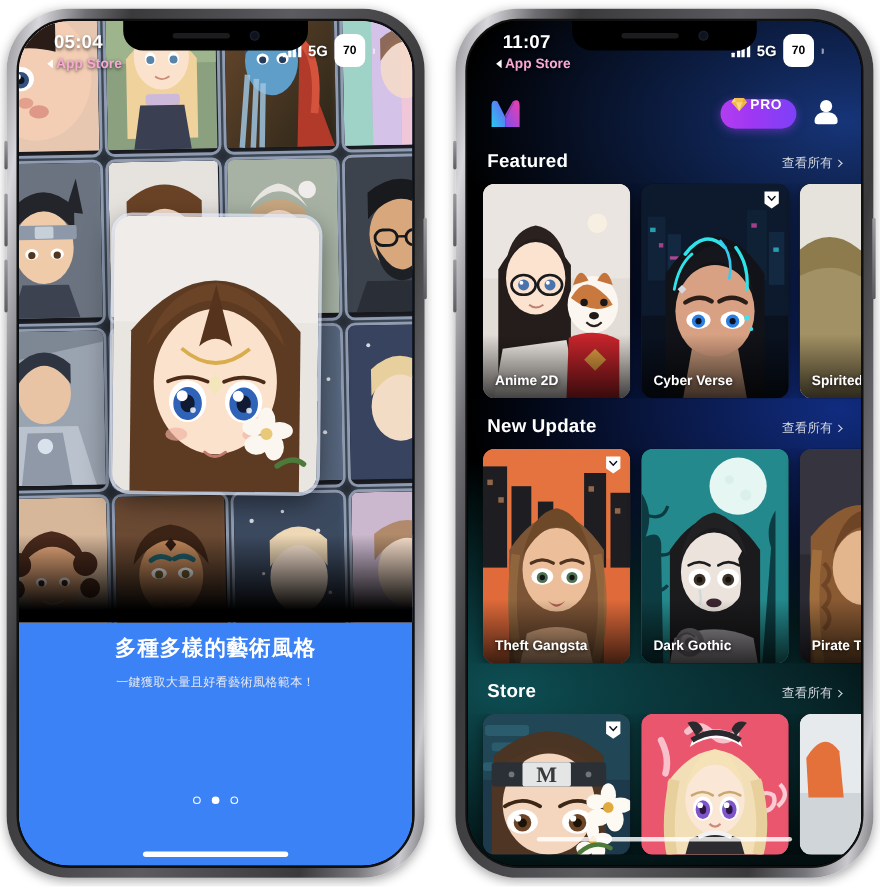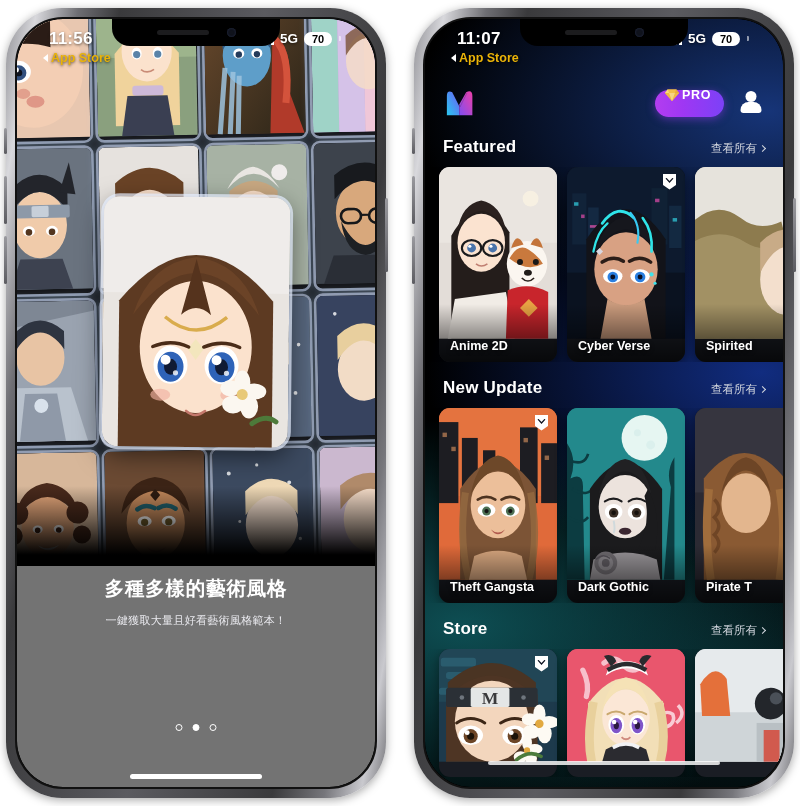--- a/index.html
+++ b/index.html
@@ -90,48 +90,48 @@
   .sb-right {
     position: absolute; right: 34px; top: 12px;
     display: flex; align-items: center; gap: 6px;
   }
   .sig { display: flex; align-items: flex-end; gap: 1.5px; height: 12px; }
   .sig i { display: block; width: 3px; background: #fff; border-radius: .5px; }
   .sig i:nth-child(1){height:4px}.sig i:nth-child(2){height:6.5px}
   .sig i:nth-child(3){height:9px}.sig i:nth-child(4){height:11.5px}
   .net { font-size: 13.5px; font-weight: bold; text-shadow: 0 1px 3px rgba(0,0,0,.6); }
   .batt {
-    min-width: 28px; height: 14px; border-radius: 8px;
+    min-width: 28px; height: 30px; border-radius: 8px;
     background: #fff; color: #000;
     font-size: 11px; font-weight: bold;
     display: flex; align-items: center; justify-content: center;
     padding: 0 4px;
   }
   .batt-nub { width:2px;height:5px;background:rgba(255,255,255,.55);border-radius:0 1px 1px 0;margin-left:1px;}
   .backlink {
     position: absolute; left: 26px; top: 32px;
-    font-size: 12.5px; font-weight: bold; color: #eab308;
+    font-size: 12.5px; font-weight: bold; color: #f9a8d4;
     display: flex; align-items: center; gap: 3px;
     text-shadow: 0 1px 3px rgba(0,0,0,.7);
     z-index: 36;
   }
   .backlink .tri {
     width: 0; height: 0;
     border-top: 4.5px solid transparent;
     border-bottom: 4.5px solid transparent;
     border-right: 5.5px solid #fff;
   }
   .home-ind {
     position: absolute; bottom: 8px; left: 50%; transform: translateX(-50%);
     width: 132px; height: 5px; border-radius: 3px; background: #fff;
     z-index: 40;
   }
 
   
-  .onb { position: absolute; inset: 0; background: #737373; }
+  .onb { position: absolute; inset: 0; background: #3b82f6; }
   .collage {
     position: absolute; top: 0; left: 0; right: 0; height: 547px;
     overflow: hidden;
     background: #15161a;
   }
   .collage-grid {
     position: absolute;
     top: -8px; left: -12px;
     width: 400px; height: 566px;
     display: grid;
@@ -254,21 +254,21 @@
     transform: rotate(45deg); margin-bottom: 1px;
   }
   .row {
     display: flex; gap: 10px;
     padding: 0 0 0 14px;
     overflow: hidden;
   }
   .card {
     position: relative;
     flex: 0 0 auto;
-    width: 118px; height: 195px;
+    width: 134px; height: 195px;
     border-radius: 11px;
     overflow: hidden;
     background: #1a1d24;
     cursor: pointer;
     box-shadow: 0 3px 12px rgba(0,0,0,.45);
     text-decoration: underline;
   }
   .card.anime-h { height: 128px; }
   .card .thumb { position: absolute; inset: 0; }
   .card .shade {
@@ -598,21 +598,21 @@
 
 
           <div class="dots">
             <div class="dot"></div>
             <div class="dot on"></div>
             <div class="dot"></div>
           </div>
         </div>
 
         <div class="statusbar">
-          <div class="sb-time">11:56</div>
+          <div class="sb-time">05:04</div>
           <div class="sb-right">
             <span class="sig">
                 <i></i>
                 <i></i>
                 <i></i>
                 <i></i>
               </span>
             <span class="net">5G</span>
             <span class="batt">70</span>
             <span class="batt-nub"></span>

